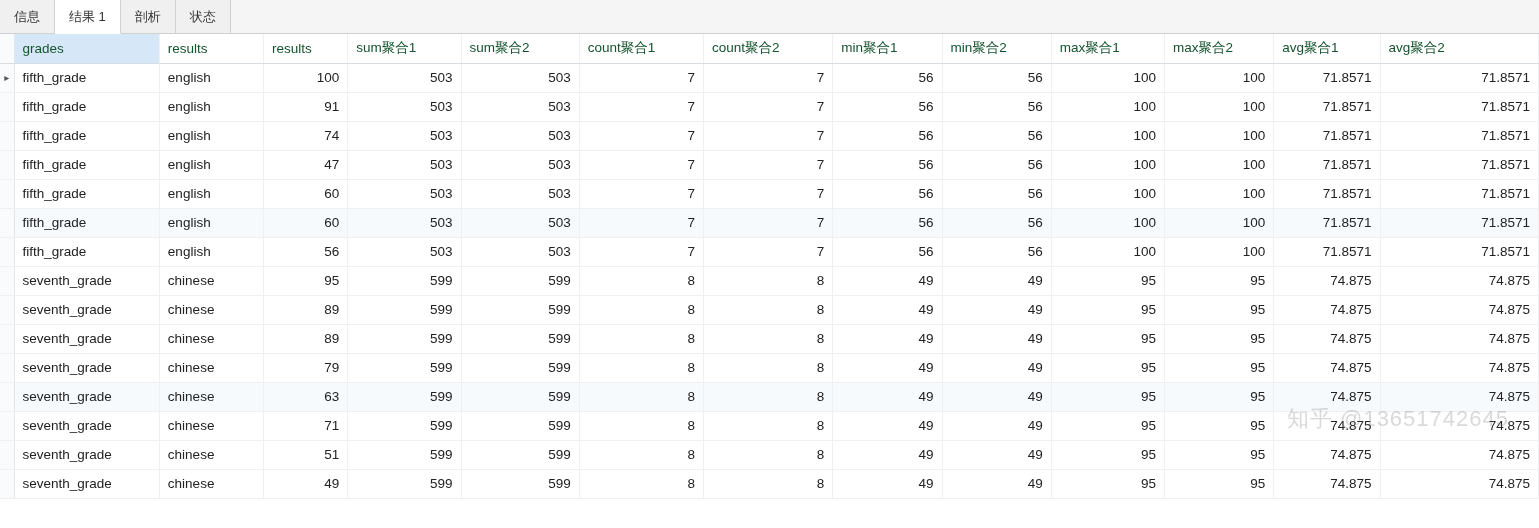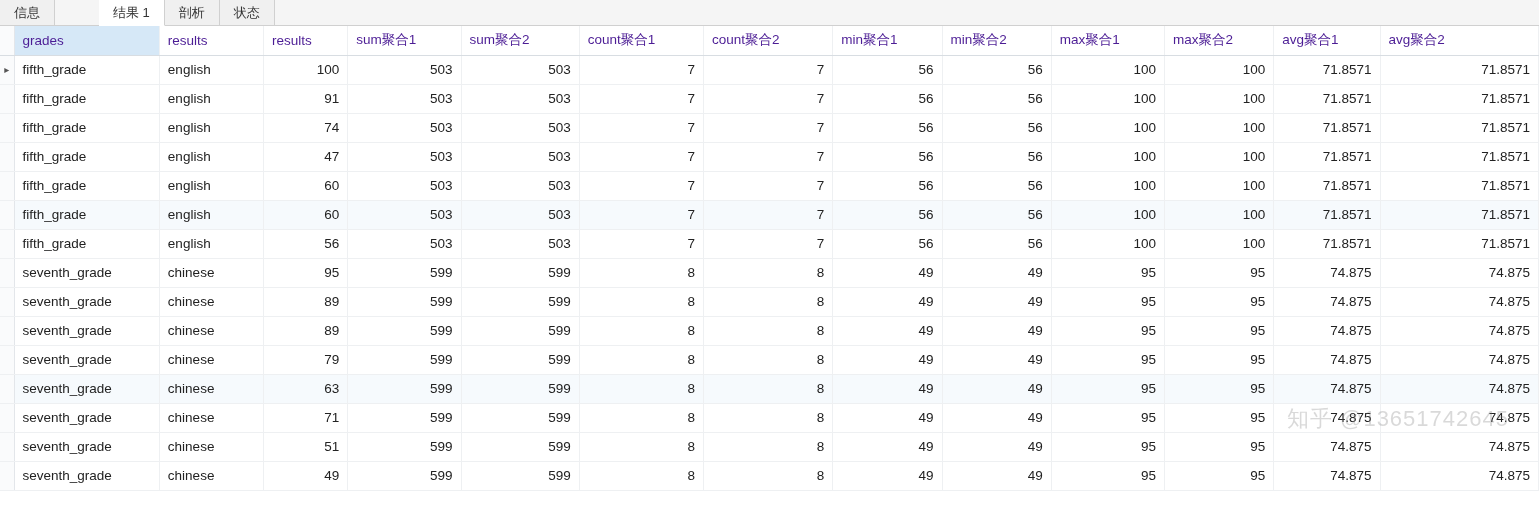--- a/index.html
+++ b/index.html
@@ -7,39 +7,38 @@
     font-family: "Microsoft YaHei", "Segoe UI", Arial, sans-serif;
     font-size: 13px;
     background: #ffffff;
     color: #222;
     width: 1539px;
   }
   .tab-strip {
     display: flex;
     background: #f5f5f5;
     border-bottom: 1px solid #d0d0d0;
-    height: 26px;
+    height: 34px;
     align-items: stretch;
   }
   .tab {
     padding: 4px 14px;
     border-right: 1px solid #d0d0d0;
     background: #f0f0f0;
     color: #333;
     cursor: pointer;
     display: flex;
     align-items: center;
     font-size: 13px;
   }
   .tab.active {
     background: #ffffff;
     border-bottom: 1px solid #ffffff;
     margin-bottom: -1px;
     font-weight: normal;
-    margin-left: 44px;
   }
   .table-wrap {
     overflow: auto;
   }
   table {
     border-collapse: collapse;
     width: 100%;
     table-layout: fixed;
   }
   th, td {
@@ -49,21 +48,21 @@
     font-weight: normal;
     text-align: left;
     white-space: nowrap;
     overflow: hidden;
     height: 29px;
     font-size: 13.5px;
   }
   thead th {
     background: #ffffff;
     border-bottom: 1px solid #d8dde2;
-    color: #4c1d95;
+    color: #14532d;
     font-size: 13.5px;
   }
   thead th.selected {
     background: #d6e8f7;
   }
   th.row-handle, td.row-handle {
     width: 14px;
     min-width: 14px;
     padding: 0;
     background: #fafbfc;

